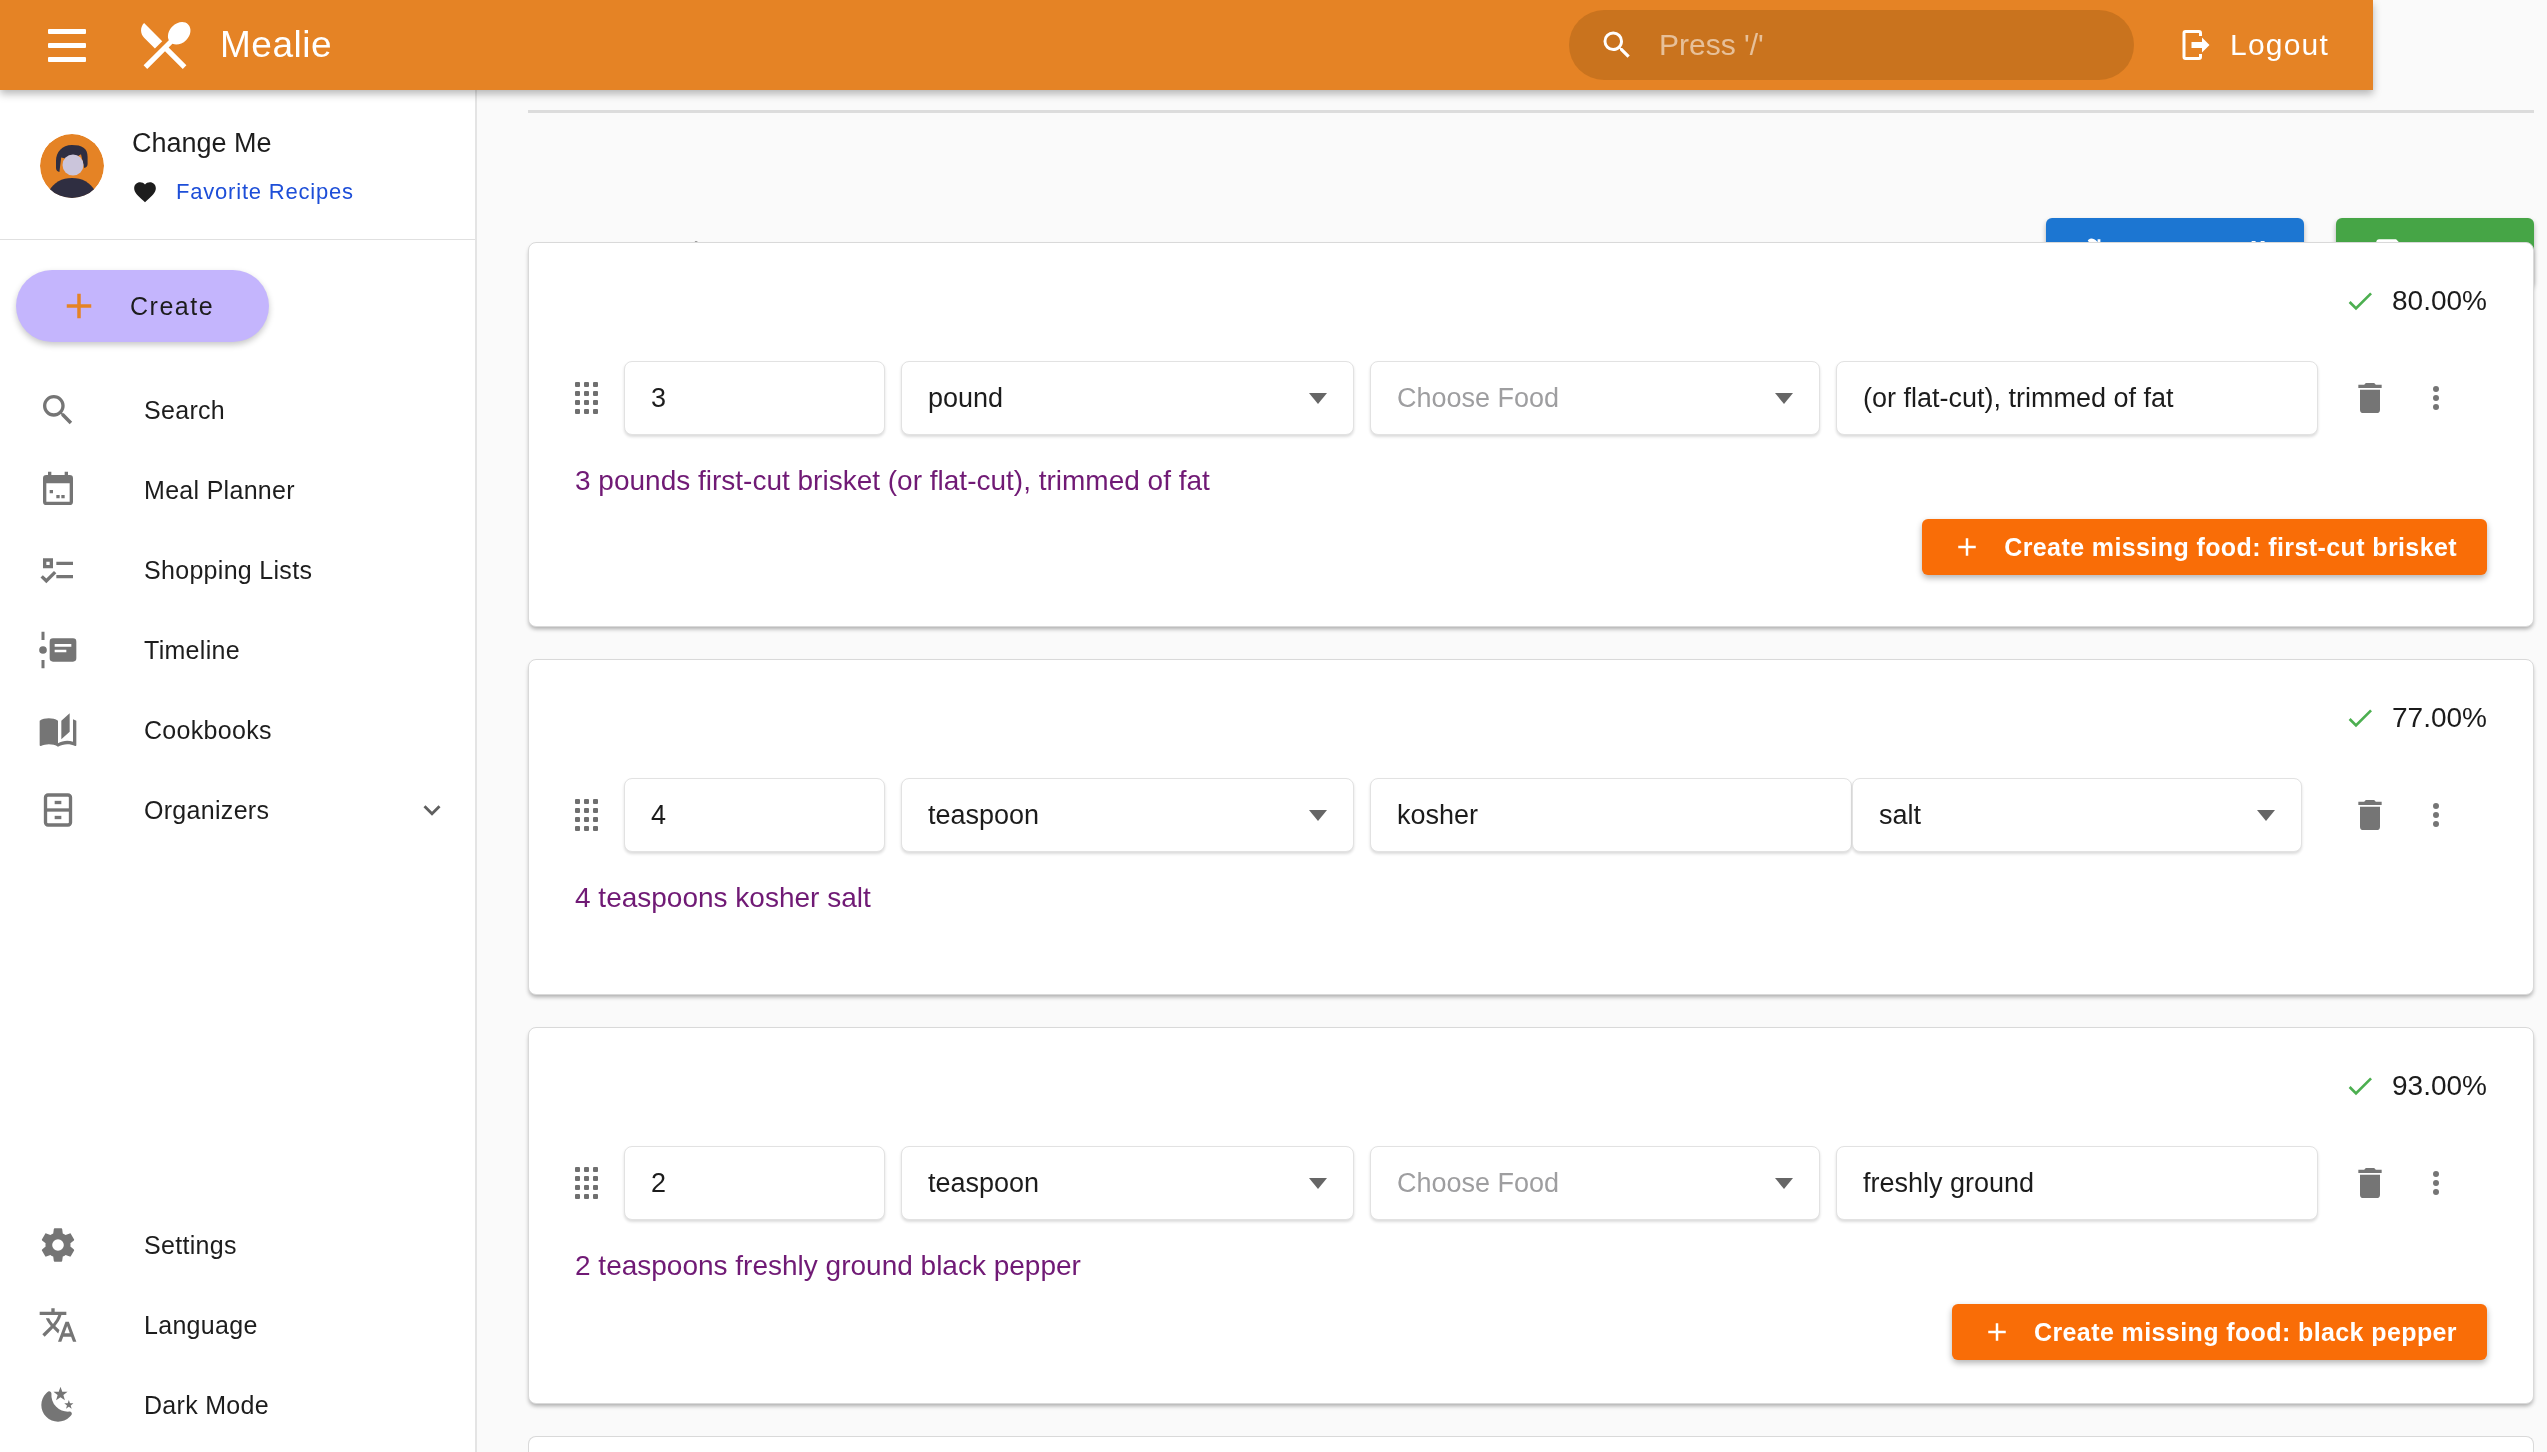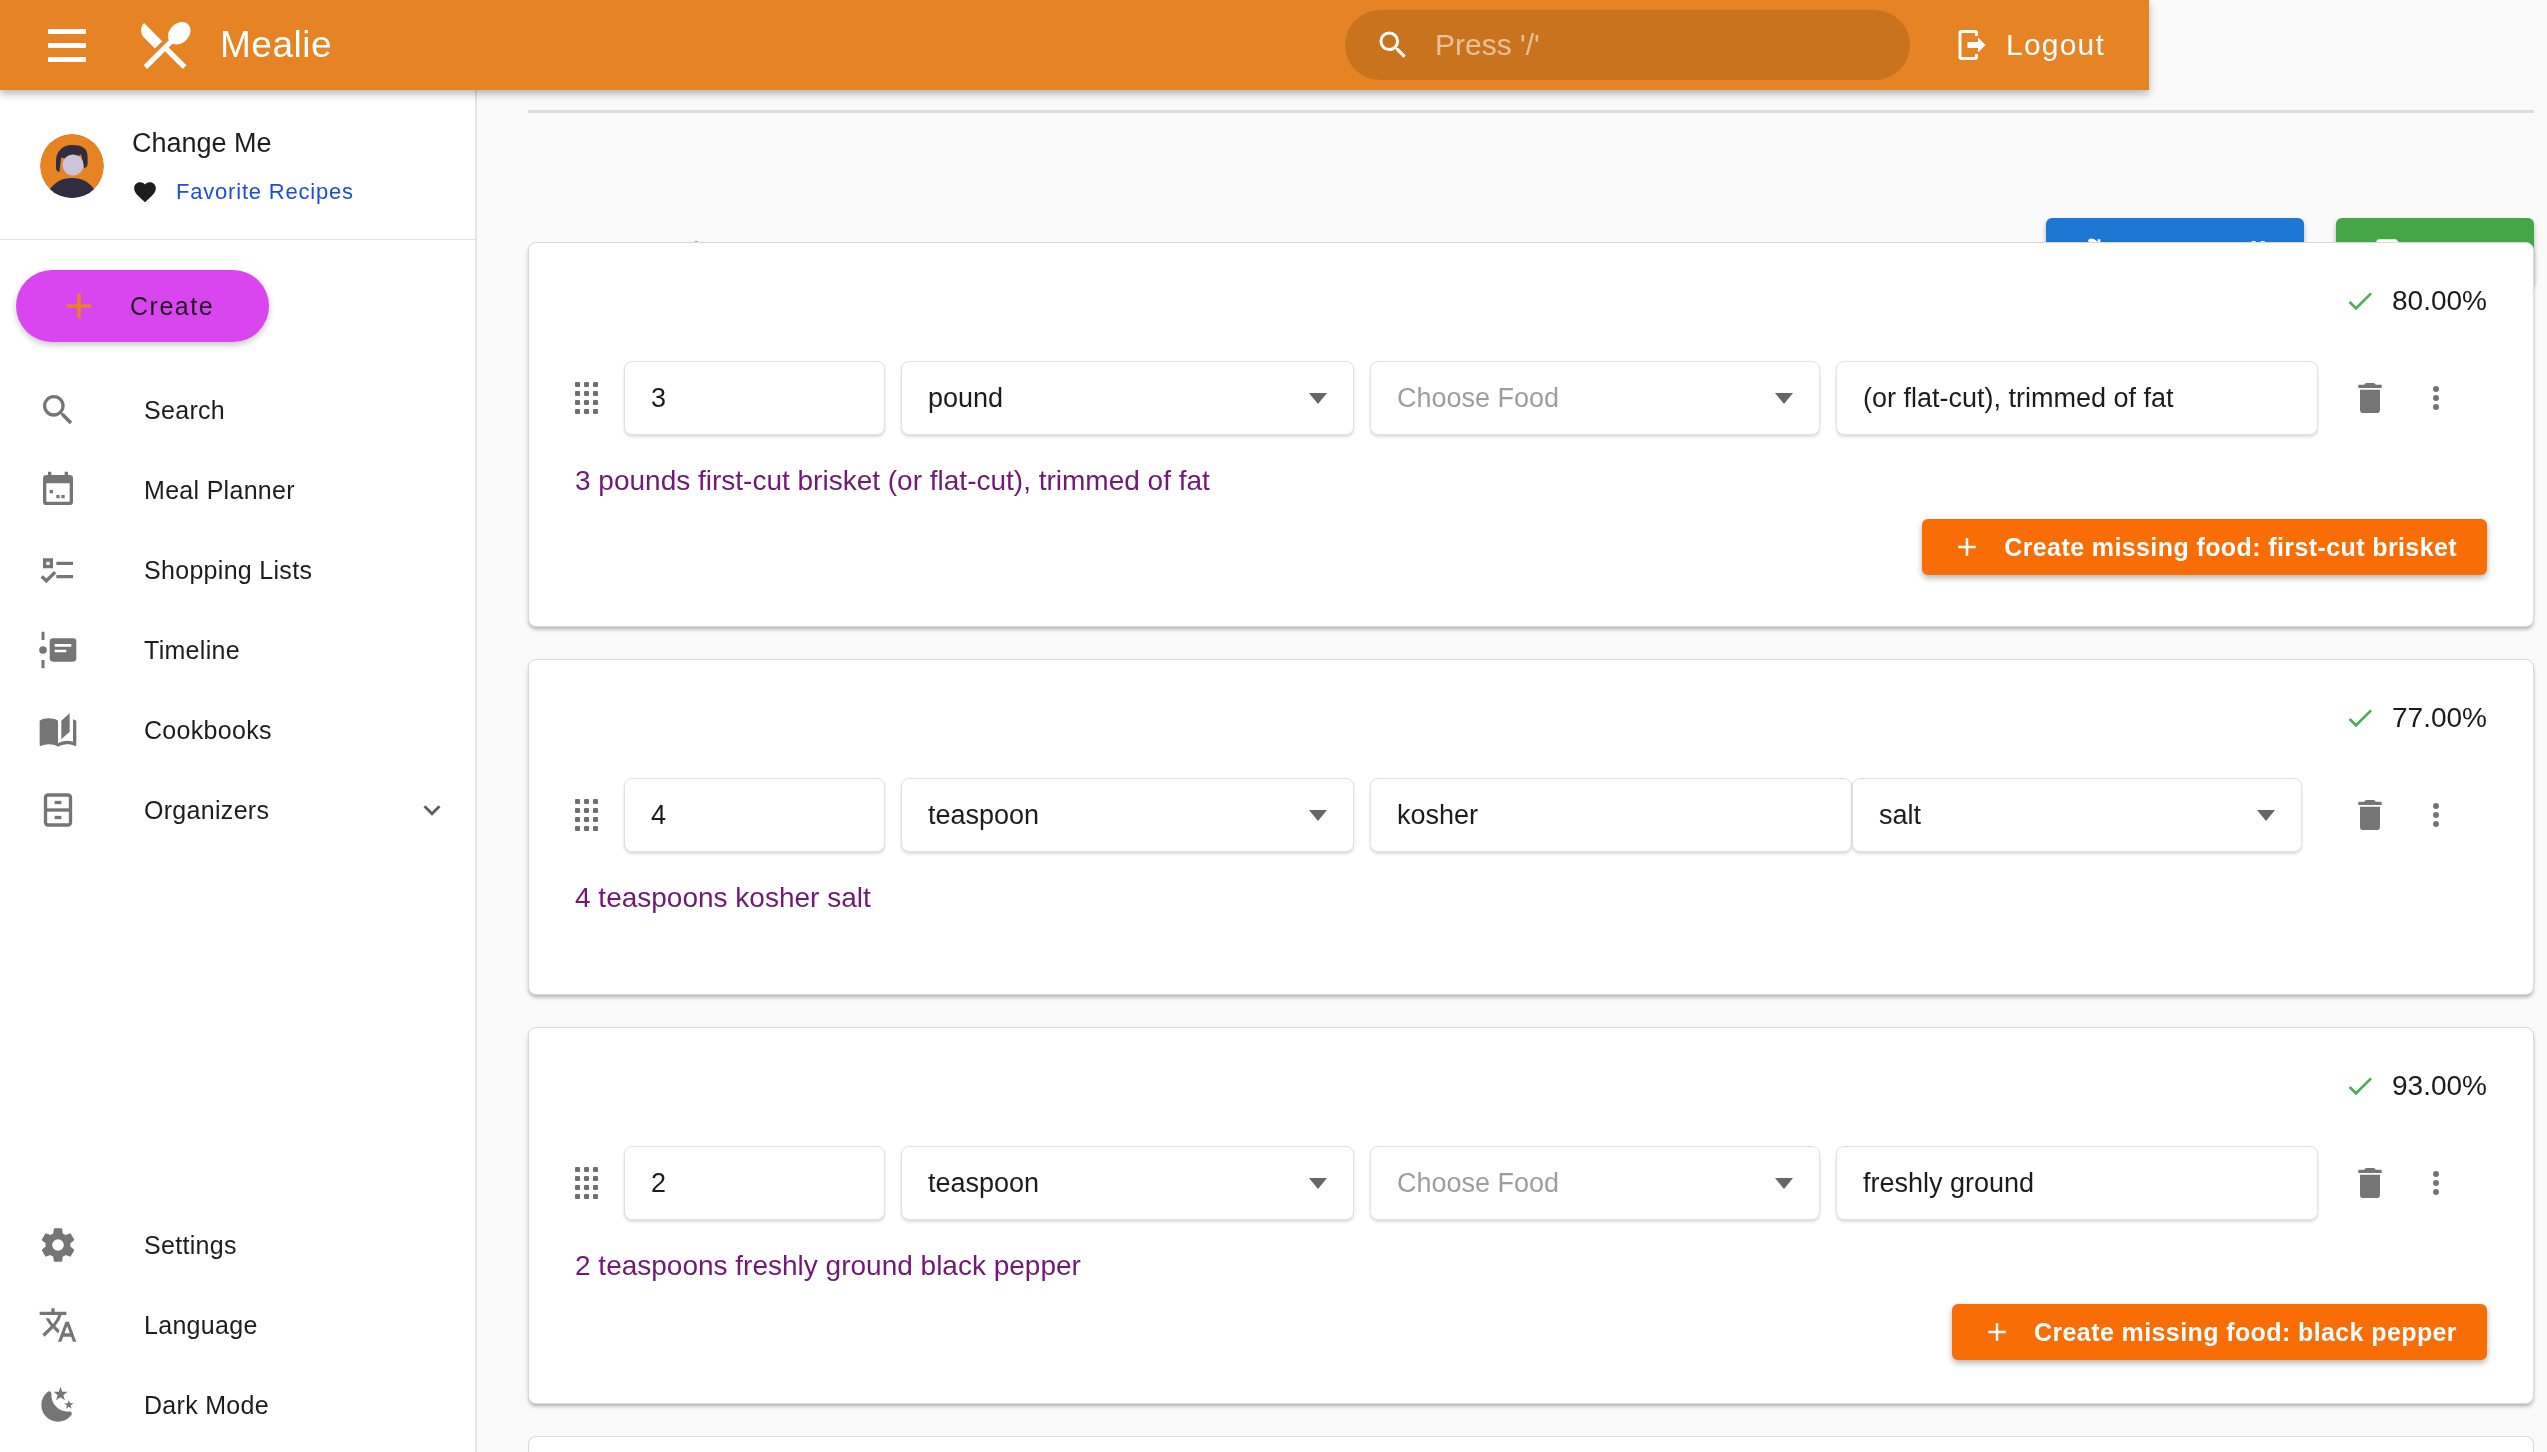--- a/index.html
+++ b/index.html
@@ -7,21 +7,21 @@
   body {
     font-family: "Liberation Sans", sans-serif;
     background:#fafafa;
     overflow:hidden;
     position:relative;
   }
   svg { display:block; }
 
   
   .appbar {
-    position:absolute; top:0; left:0; width:2149px; height:90px;
+    position:absolute; top:0; left:0; width:2373px; height:90px;
     background:#E58325;
     display:flex; align-items:center;
     padding:0 30px 0 38px;
     box-shadow:0 4px 8px rgba(0,0,0,0.28);
     z-index:50;
   }
   .menu-btn { background:none; border:none; cursor:pointer; display:flex; flex-direction:column; gap:9px; padding:10px; }
   .menu-btn span { display:block; width:38px; height:5px; background:#fff; border-radius:1px; }
   .logo { margin-left:38px; color:#fff; }
   .logo svg { width:62px; height:62px; }
@@ -58,21 +58,21 @@
   .user-block { display:flex; align-items:flex-start; padding:38px 0 0 40px; gap:28px; }
   .avatar { width:64px; height:64px; border-radius:50%; overflow:hidden; flex:none; margin-top:6px; }
   .user-name { font-size:27px; color:#1d1d1d; }
   .fav-row { display:flex; align-items:center; gap:18px; margin-top:20px; }
   .fav-row svg { width:26px; height:26px; color:#1d1d1d; }
   .fav-label { font-size:22px; font-weight:500; letter-spacing:0.8px; color:#1d4ed8; }
   .sidebar-divider { margin-top:34px; border-top:1px solid #e0e0e0; }
   .create-btn {
     margin:30px 0 0 16px;
     width:253px; height:72px; border-radius:36px;
-    background:#d946ef; border:none; cursor:pointer;
+    background:#c4b5fd; border:none; cursor:pointer;
     box-shadow:0 3px 6px rgba(0,0,0,0.22);
     display:flex; align-items:center; gap:30px; padding-left:42px;
   }
   .create-btn svg { width:42px; height:42px; color:#E58325; }
   .create-label { font-size:25px; font-weight:500; letter-spacing:1.5px; color:#1d1d1d; font-family:inherit; }
   .nav { margin-top:28px; }
   .nav-item {
     height:80px; display:flex; align-items:center;
     padding:0 26px 0 38px; gap:66px; cursor:pointer;
   }

